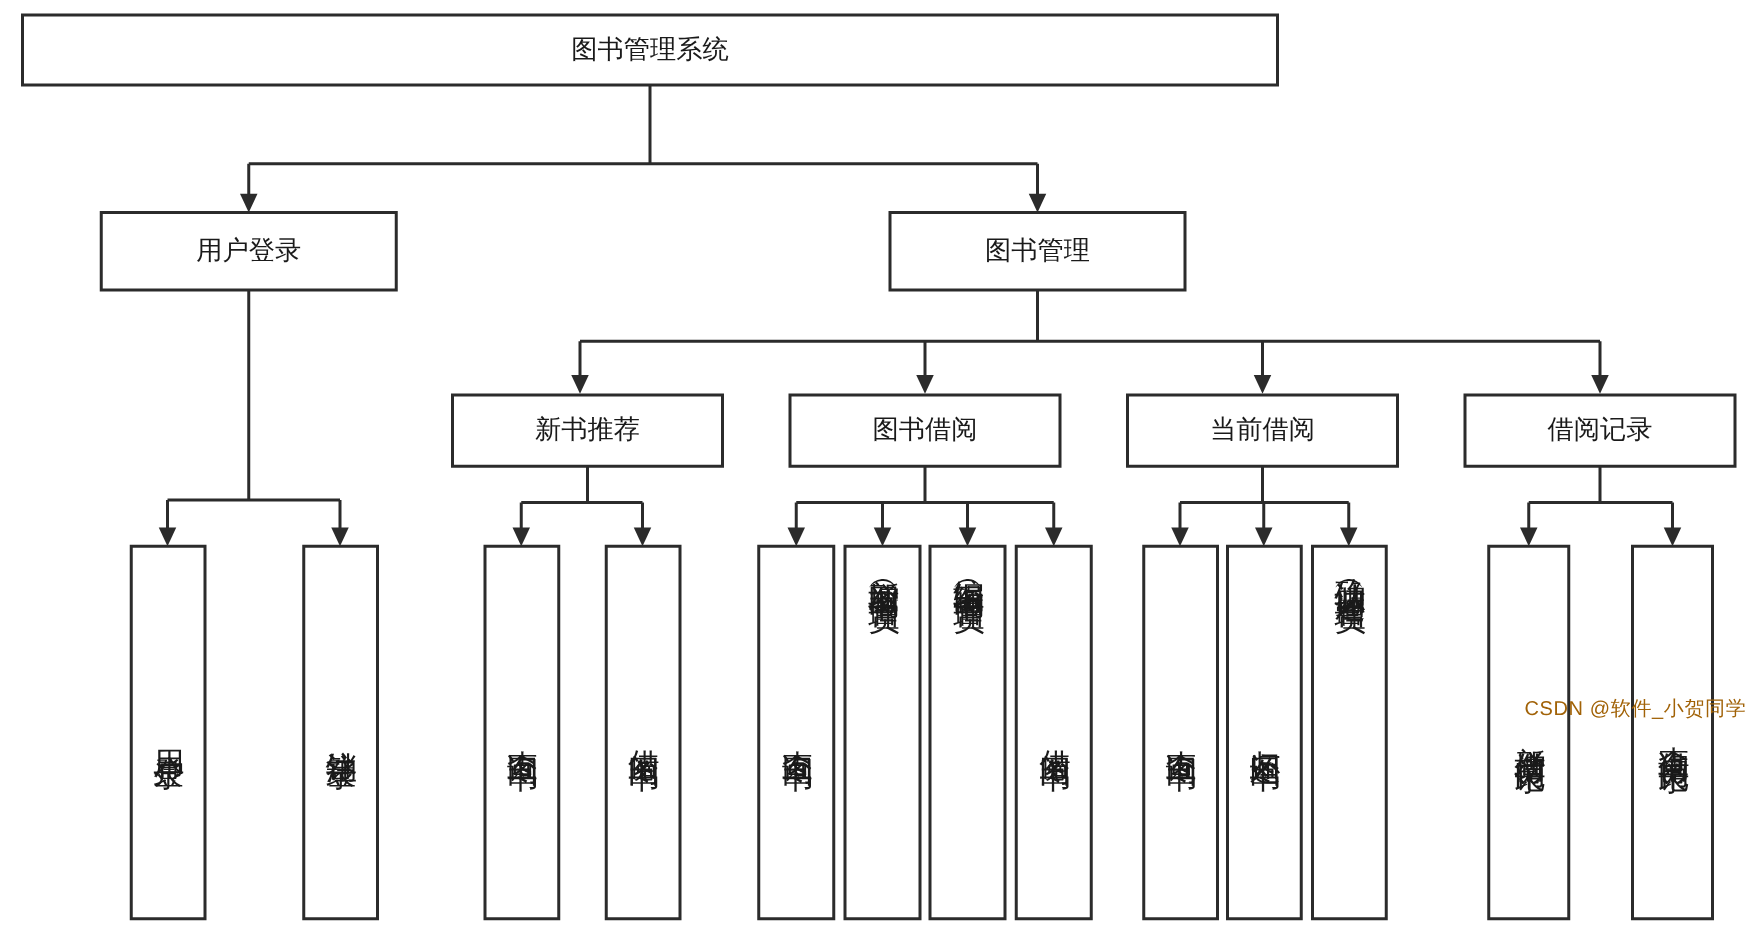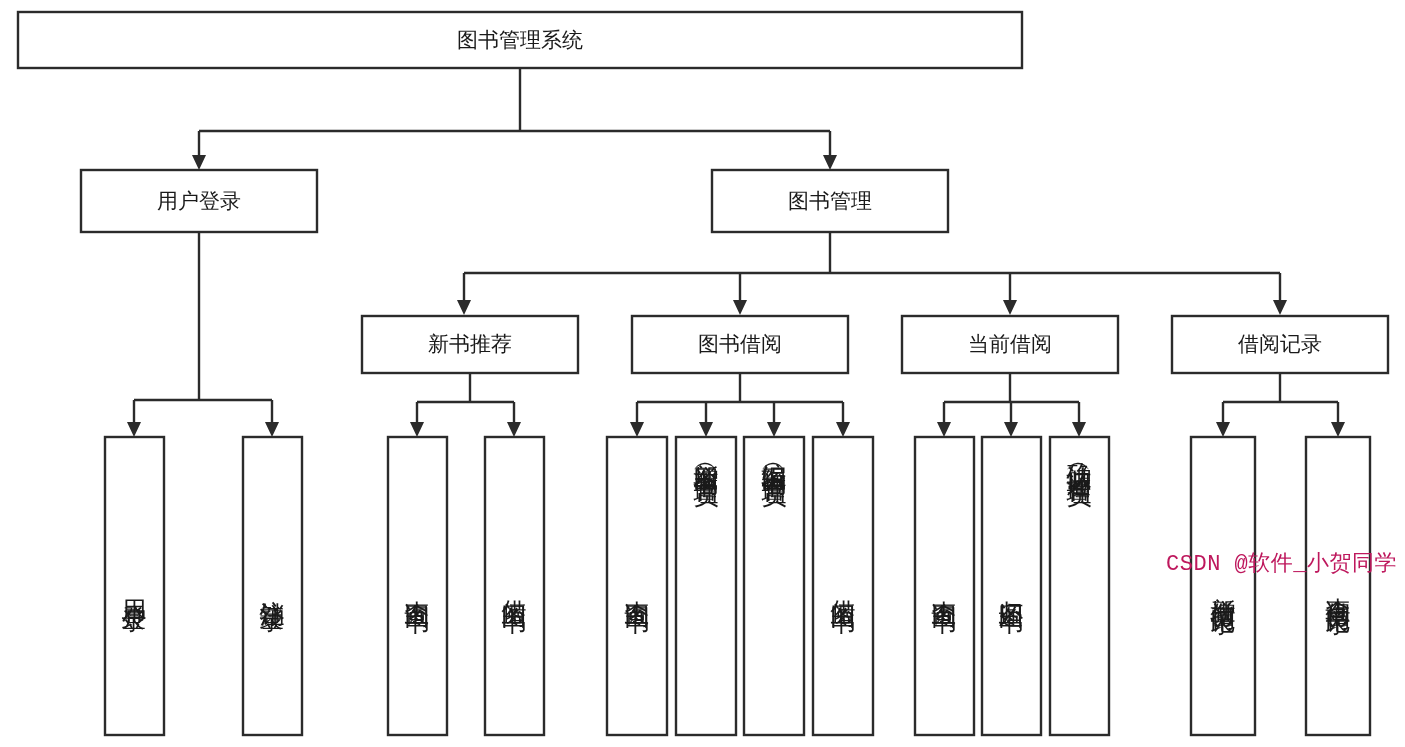--- a/index.html
+++ b/index.html
@@ -45,23 +45,23 @@
     font-family: "Liberation Sans", "DejaVu Sans", sans-serif;
     font-size: 21px;
     fill: #1a1a1a;
     text-anchor: middle;
     dominant-baseline: middle;
   }
   .watermark-text {
     position: absolute;
     right: 8px;
     bottom: 4px;
-    font-family: Liberation Mono, monospace;
-    font-size: 22px;
-    color: #be185d;
+    font-family: Liberation Sans, sans-serif;
+    font-size: 16px;
+    color: #a16207;
     letter-spacing: 0.5px;
     white-space: nowrap;
     pointer-events: none;
   }
 </style>
 </head>
 <body>
 
 <div id="diagram-root">
 

